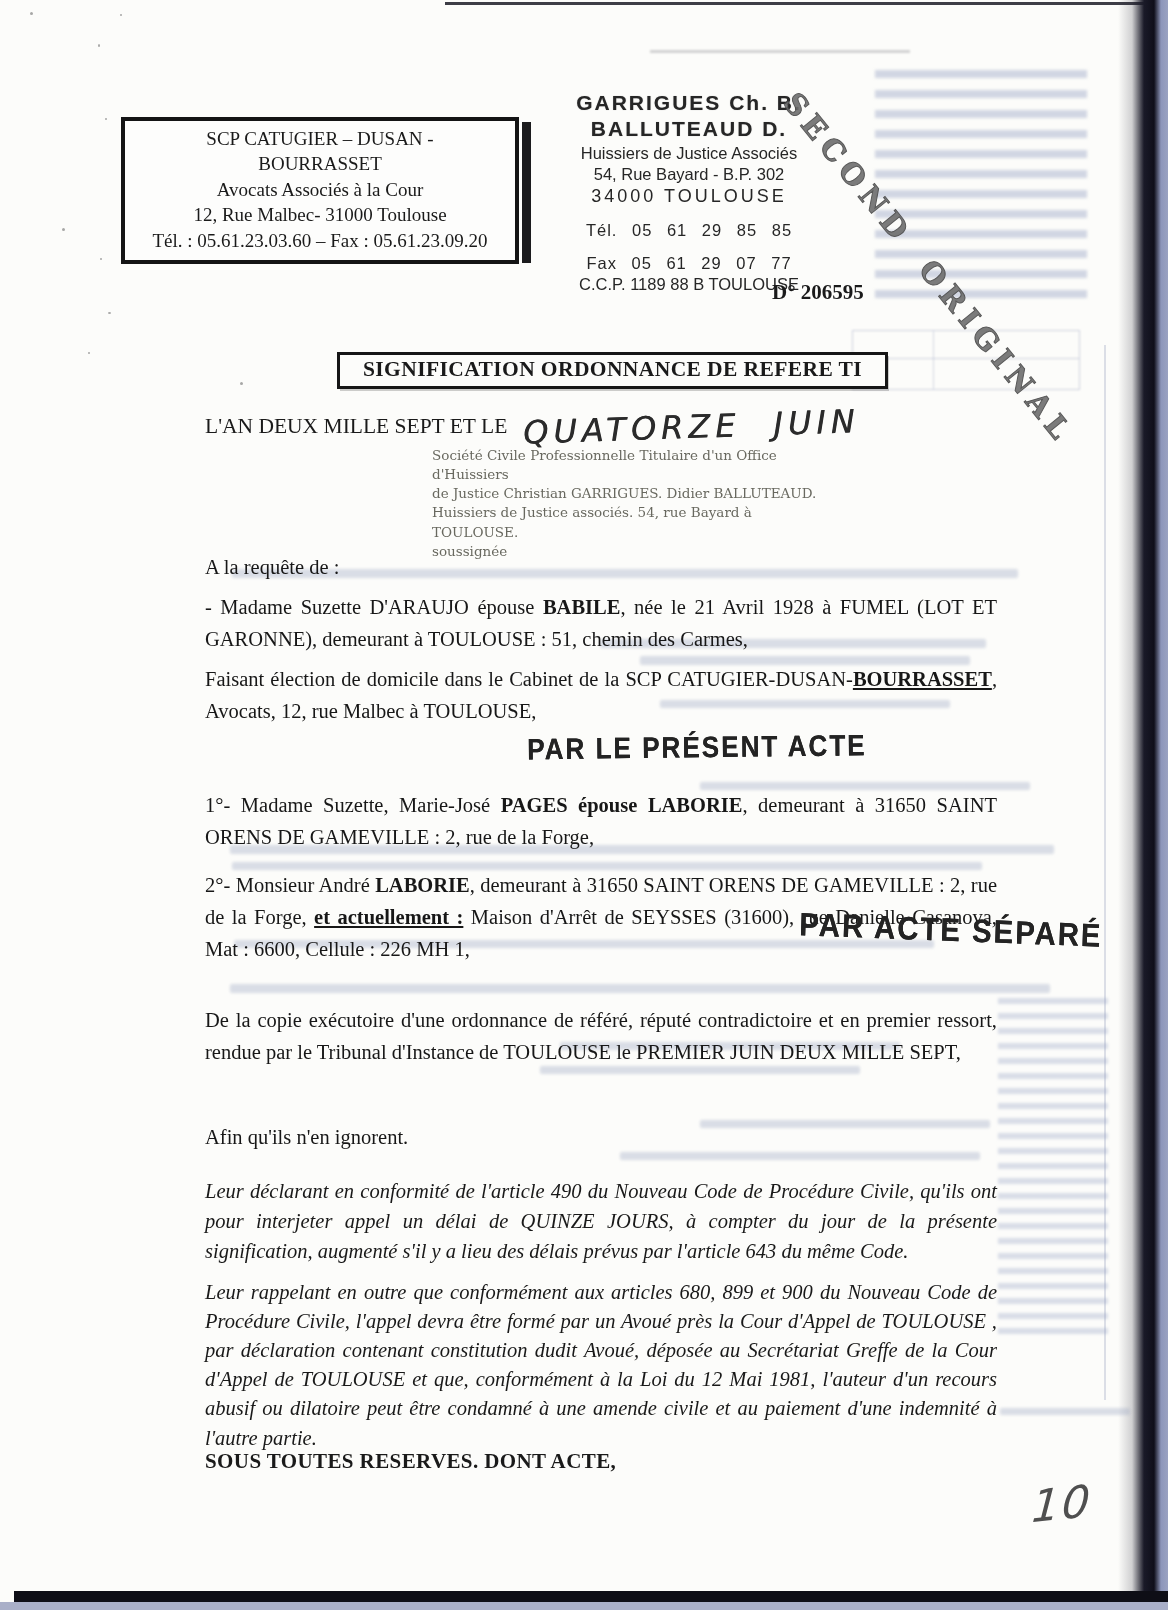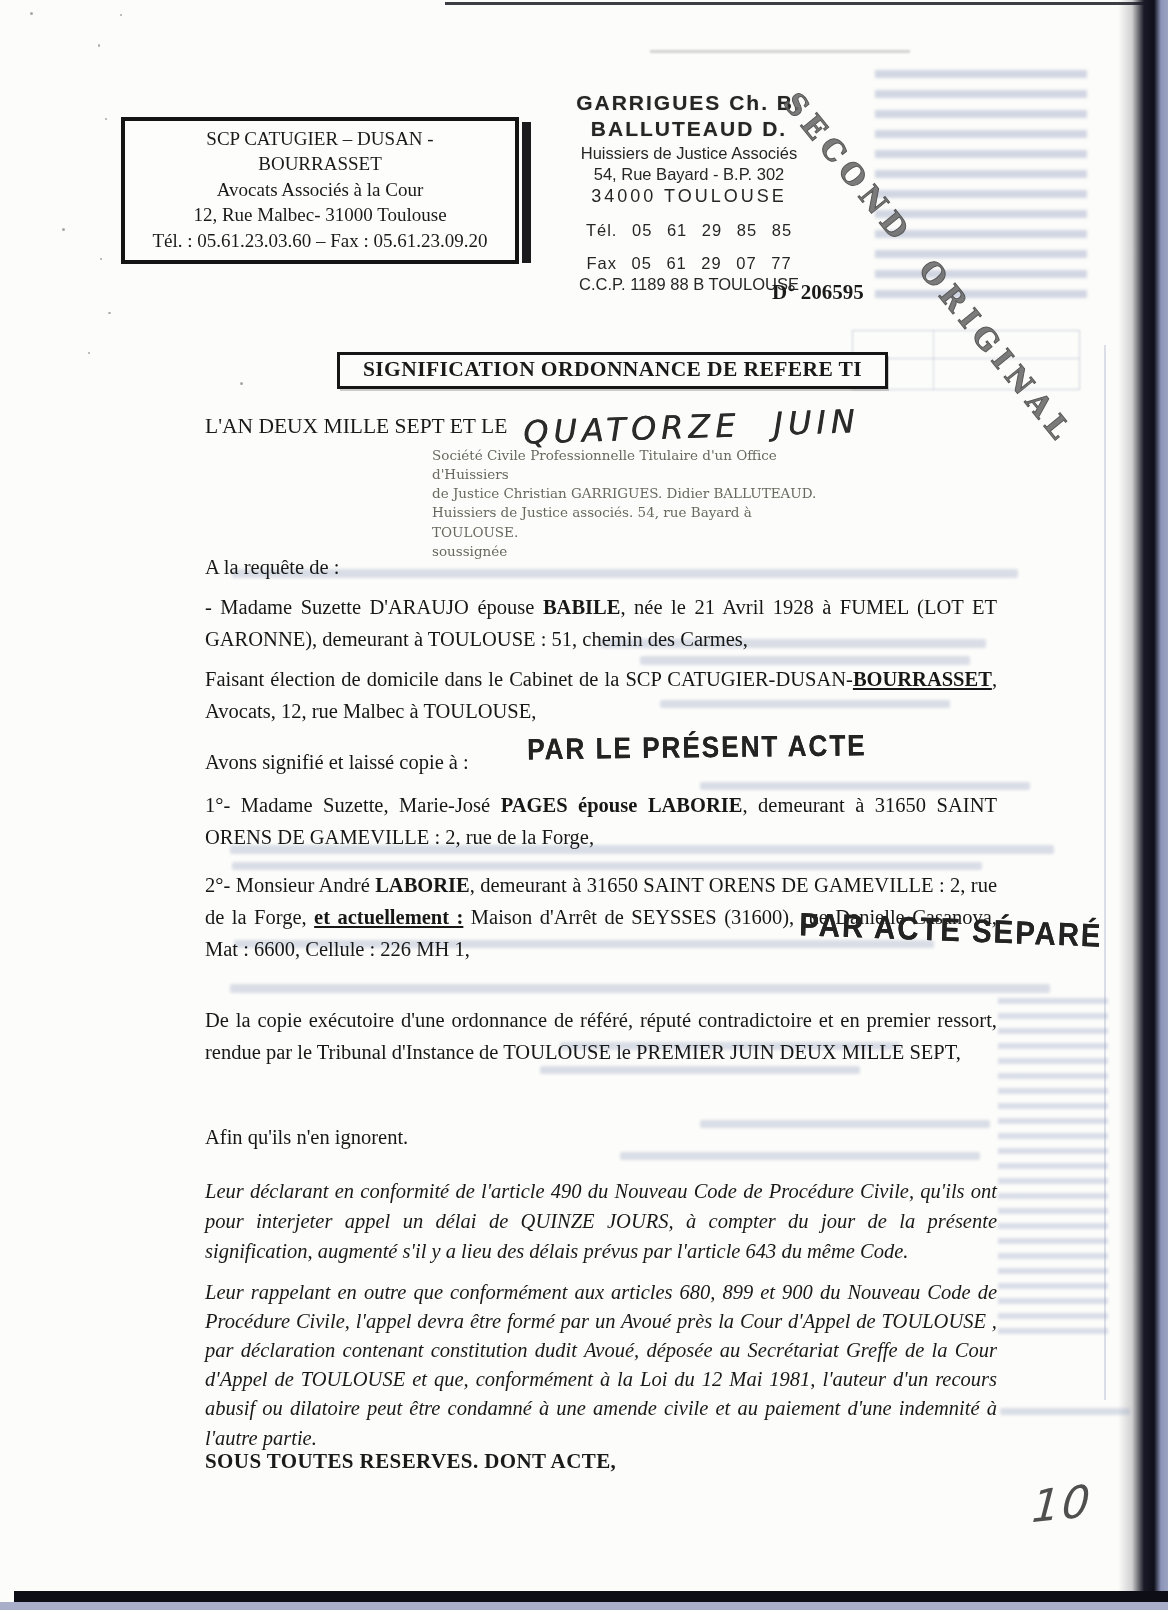--- a/index.html
+++ b/index.html
@@ -159,21 +159,20 @@
   <div class="abs para" style="top:552px">A la requête de :</div>
 
   <div class="abs para" style="top:592px">
     <span>- Madame Suzette D'ARAUJO épouse </span><span class="b">BABILE</span><span>, née le 21 Avril 1928 à FUMEL (LOT ET GARONNE), demeurant à TOULOUSE : 51, chemin des Carmes,</span>
   </div>
 
   <div class="abs para" style="top:664px">
     <span>Faisant élection de domicile dans le Cabinet de la SCP CATUGIER-DUSAN-</span><span class="bu">BOURRASSET</span><span>, Avocats, 12, rue Malbec à  TOULOUSE,</span>
   </div>
 
-  <div class="abs para" style="top:747px">Avons signifié et laissé copie à :</div>
   <div class="abs stamp stamp-present">PAR LE PRÉSENT ACTE</div>
 
   <div class="abs para" style="top:790px">
     <span>1°- Madame Suzette, Marie-José </span><span class="b">PAGES épouse LABORIE</span><span>, demeurant à 31650 SAINT ORENS DE GAMEVILLE : 2, rue de la Forge,</span>
   </div>
 
   <div class="abs para" style="top:870px">
     <span>2°- Monsieur André </span><span class="b">LABORIE</span><span>, demeurant à 31650 SAINT ORENS DE GAMEVILLE : 2, rue de la Forge, </span><span class="bu">et actuellement :</span><span> Maison d'Arrêt de SEYSSES (31600), rue Danielle Casanova, Mat : 6600, Cellule : 226 MH 1,</span>
   </div>
   <div class="abs stamp stamp-separate">PAR ACTE SÉPARÉ</div>

